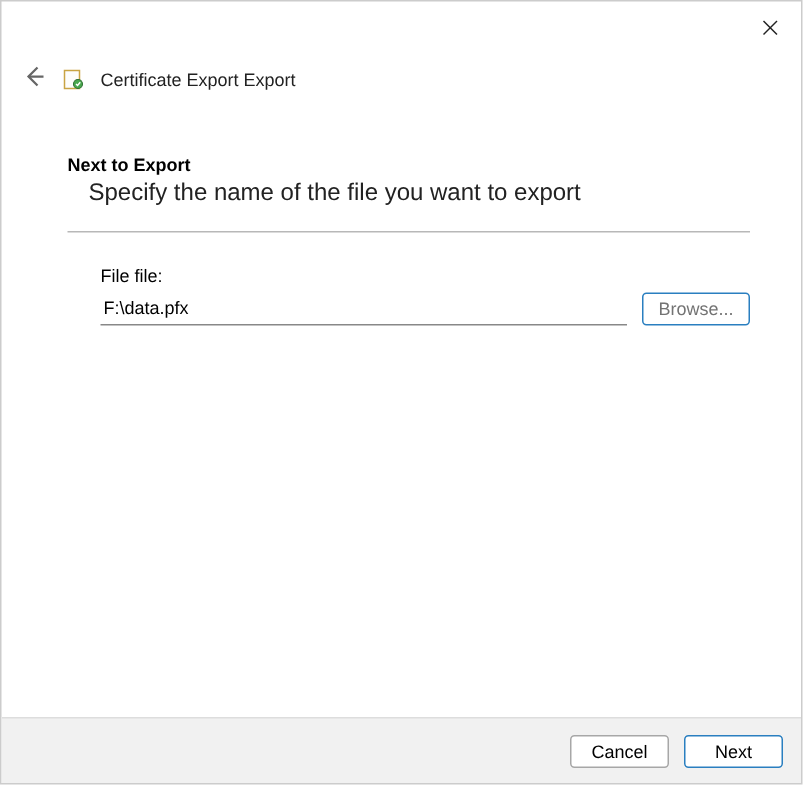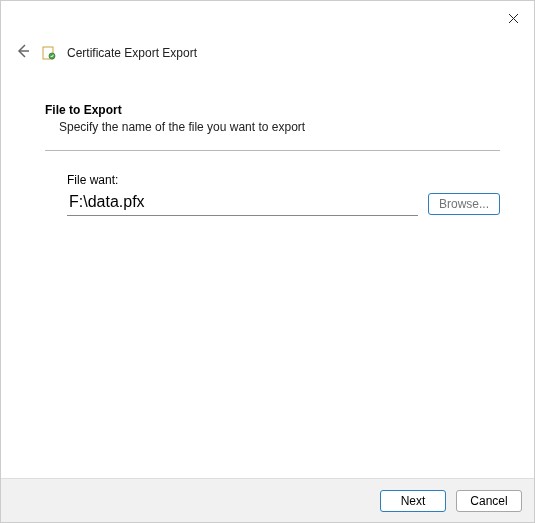--- a/index.html
+++ b/index.html
@@ -39,35 +39,35 @@
       font-size: 12px;
       color: #222;
     }
     .content {
       position: absolute;
       left: 44px;
       right: 34px;
       top: 102px;
     }
     .section-title { font-weight: bold; font-size: 12px; margin-bottom: 3px; }
-    .section-sub { font-size: 12px; margin-left: 14px; color: #222; }
+    .section-sub { font-size: 16px; margin-left: 14px; color: #222; }
     .hr {
       height: 1px;
       background: #b8b8b8;
       margin: 16px 0 22px 0;
     }
     .field-area { margin-left: 22px; margin-right: 0; }
     .field-label { font-size: 12px; margin-bottom: 4px; }
     .file-row { display: flex; align-items: center; gap: 10px; }
     .file-input {
       flex: 1;
       border: none;
       border-bottom: 1px solid #888;
       padding: 2px 2px 4px 2px;
-      font-size: 16px;
+      font-size: 12px;
       font-family: inherit;
       background: #fff;
       outline: none;
     }
     .browse-btn {
       border: 1px solid #2a7fc0;
       background: #fff;
       border-radius: 3px;
       padding: 3px 10px;
       font-size: 12px;
@@ -125,28 +125,28 @@
     <svg viewBox="0 0 16 16">
         <rect x="2" y="2" width="10" height="12" fill="#fdfdfb" stroke="#c9a443" stroke-width="1"></rect>
         <circle cx="11" cy="11" r="3" fill="#4aa84f" stroke="#2e6e31" stroke-width="0.7"></circle>
         <path d="M9.7 11 l1 1 l1.8 -2.2" stroke="#fff" stroke-width="1" fill="none"></path>
       </svg>
   </span>
   <span class="wizard-title">Certificate Export Export</span>
 </div>
 
 <div class="content">
-  <div class="section-title">File to Export</div>
+  <div class="section-title">Next to Export</div>
   <div class="section-sub">Specify the name of the file you want to export</div>
   <div class="hr"></div>
   <div class="field-area">
-    <div class="field-label">File want:</div>
+    <div class="field-label">File file:</div>
     <div class="file-row">
       <input type="text" class="file-input" value="F:\data.pfx" style="">
       <button class="browse-btn">Browse...</button>
     </div>
   </div>
 </div>
 
 <div class="footer">
+  <button class="btn">Cancel</button>
   <button class="btn primary">Next</button>
-  <button class="btn">Cancel</button>
 </div>
 
 </body></html>

